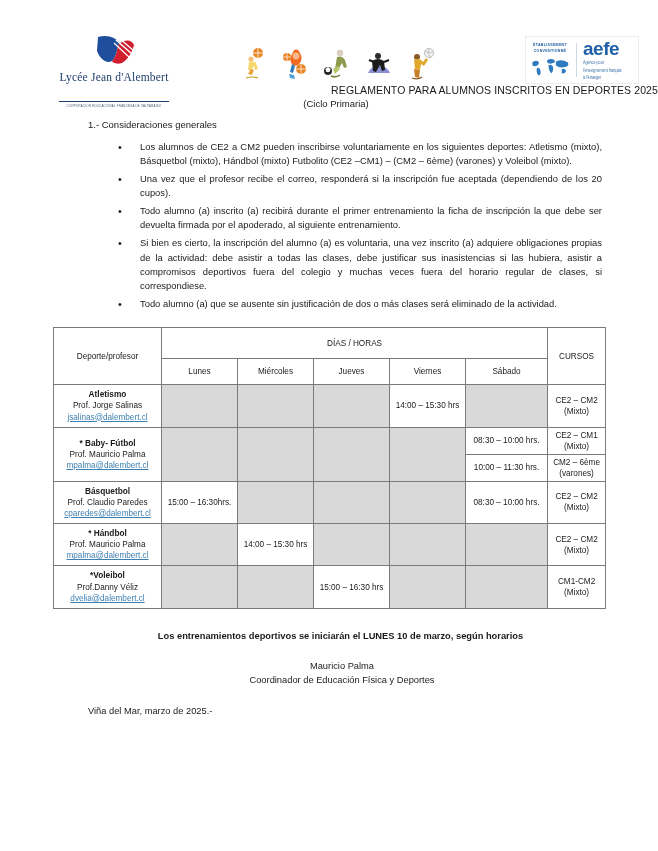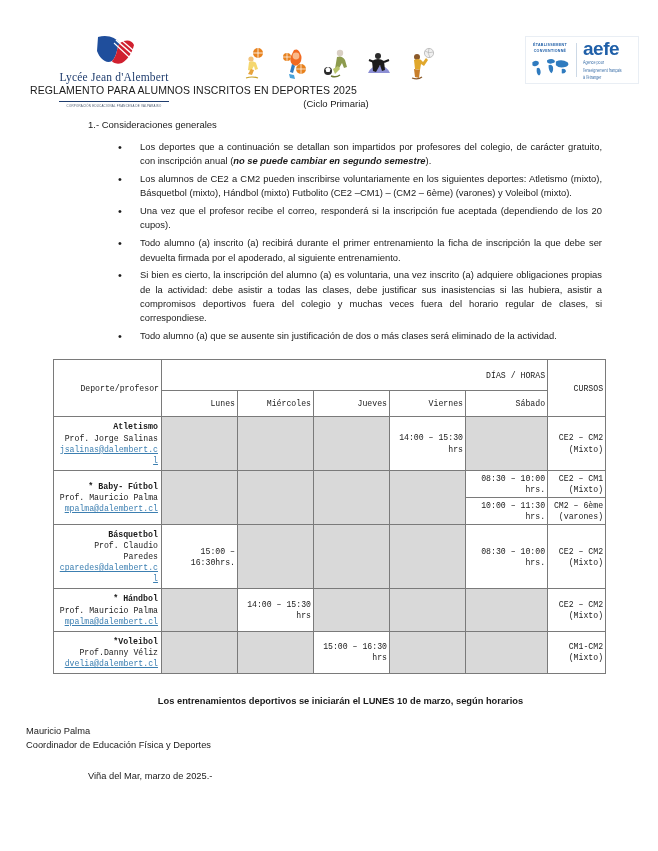--- a/index.html
+++ b/index.html
@@ -110,24 +110,24 @@
     font-size: 3.7px;
     color: #3b6fa8;
     line-height: 1.5;
     margin-top: 2px;
     transform: scaleY(1.2);
     transform-origin: left top;
   }
 
   
   .doc-title {
-    text-align: left;
+    text-align: right;
     font-size: 10.5px;
     margin: 6px 0 0 0;
-    padding-left: 30px;
+    padding-left: 9px;
     letter-spacing: .1px;
   }
   .doc-subtitle {
     text-align: center;
     font-size: 9.5px;
     margin-top: 2px;
     padding-left: 14px;
   }
   .section-heading {
     font-size: 9.5px;
@@ -172,25 +172,24 @@
   }
   table.sched {
     border-collapse: collapse;
     width: 552px;
     table-layout: fixed;
   }
   table.sched td, table.sched th {
     border: 1px solid #7a7a7a;
     font-weight: normal;
     font-size: 8.2px;
-    text-align: right;
+    text-align: center;
     vertical-align: middle;
     padding: 2px 2px;
     line-height: 1.35;
-    font-family: Liberation Mono, monospace;
   }
   .th-main { font-size: 9.6px; height: 26px; }
   .th-day  { font-size: 9.4px; height: 21px; }
   .cell-empty { background: #d9d9d9; }
   .sport-name { font-weight: bold; font-size: 8.3px; }
   .prof-name { font-size: 8.2px; }
   .mail {
     font-size: 8.2px;
     color: #3c7fb1;
     text-decoration: underline;
@@ -202,21 +201,21 @@
 
   
   .footer-line {
     text-align: center;
     font-size: 9.3px;
     font-weight: bold;
     margin-top: 22px;
     padding-left: 23px;
   }
   .sig {
-    text-align: left;
+    text-align: center;
     font-size: 9.3px;
     margin-top: 18px;
     line-height: 1.55;
     padding-left: 26px;
   }
   .place {
     font-size: 9.3px;
     margin: 18px 0 0 88px;
   }
 </style>
@@ -319,21 +318,20 @@
         <div class="aefe-tag">à l'étranger</div>
       </div>
     </div>
   </div>
 
   <div class="doc-title">REGLAMENTO PARA ALUMNOS INSCRITOS EN DEPORTES 2025</div>
   <div class="doc-subtitle">(Ciclo Primaria)</div>
   <div class="section-heading">1.- Consideraciones generales</div>
 
   <ul class="rules" id="rules-list">
-      <li><span>Los deportes que a continuación se detallan son impartidos por profesores del colegio, de carácter gratuito, con inscripción anual (</span><span class="it">no se puede cambiar en segundo semestre</span><span>).</span></li>
       <li><span>Los alumnos de CE2 a CM2 pueden inscribirse voluntariamente en los siguientes deportes: Atletismo (mixto), Básquetbol (mixto), Hándbol (mixto) Futbolito (CE2 –CM1) – (CM2 – 6ème) (varones) y Voleibol (mixto).</span></li>
       <li><span>Una vez que el profesor recibe el correo, responderá si la inscripción fue aceptada (dependiendo de los 20 cupos).</span></li>
       <li><span>Todo alumno (a) inscrito (a) recibirá durante el primer entrenamiento la ficha de inscripción la que debe ser devuelta firmada por el apoderado, al siguiente entrenamiento.</span></li>
       <li><span>Si bien es cierto, la inscripción del alumno (a) es voluntaria, una vez inscrito (a) adquiere obligaciones propias de la actividad: debe asistir a todas las clases, debe justificar sus inasistencias si las hubiera, asistir a compromisos deportivos fuera del colegio y muchas veces fuera del horario regular de clases, si correspondiese.</span></li>
       <li><span>Todo alumno (a) que se ausente sin justificación de dos o más clases será eliminado de la actividad.</span></li>
     </ul>
 
   <div class="sched-wrap">
     <table class="sched">
       <colgroup>

